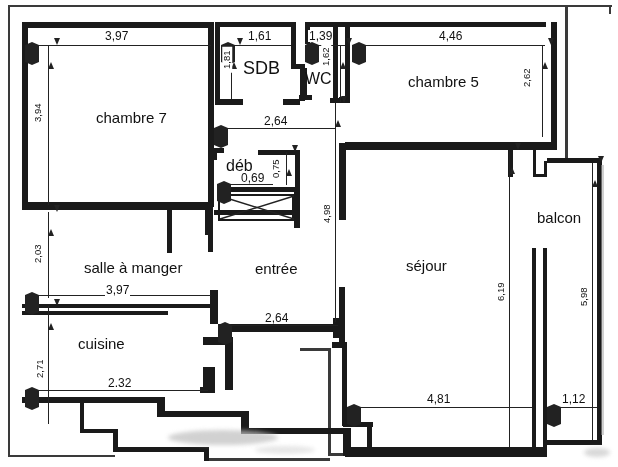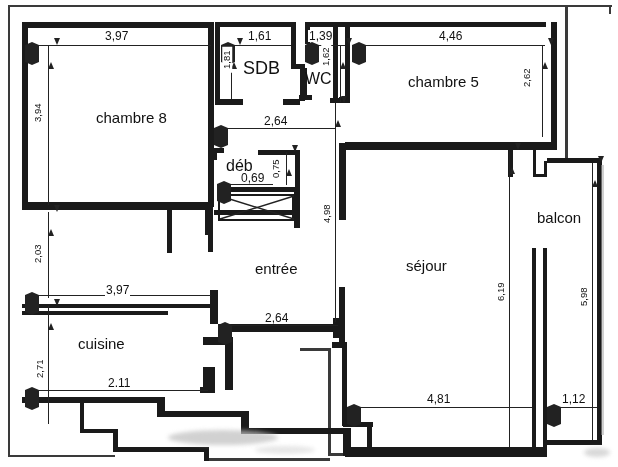--- a/index.html
+++ b/index.html
@@ -132,39 +132,40 @@
   <div class="dimv" style="left:286px;top:152px;width:1px;height:33px"></div>
   <div class="dimv" style="left:335px;top:103px;width:1px;height:219px"></div>
   <div class="dimv" style="left:509px;top:150px;width:1px;height:297px"></div>
   <div class="dimv" style="left:592px;top:163px;width:1px;height:277px"></div>
   <div class="dimh" style="left:25px;top:295px;width:186px;height:1px"></div>
   <div class="dimh" style="left:218px;top:325px;width:120px;height:1px"></div>
   <div class="dimh" style="left:25px;top:390px;width:183px;height:1px"></div>
   <div class="dimh" style="left:347px;top:407px;width:185px;height:1px"></div>
   <div class="dimh" style="left:547px;top:407px;width:50px;height:1px"></div>
 
-  <div class="rl" style="left:96px;top:110px">chambre 8</div>
+  <div class="rl" style="left:96px;top:110px">chambre 7</div>
   <div class="rl" style="left:243px;top:59px;font-size:18px">SDB</div>
   <div class="rl" style="left:305px;top:71px;font-size:16px">WC</div>
   <div class="rl" style="left:408px;top:74px">chambre 5</div>
   <div class="rl" style="left:226px;top:158px;font-size:16px">déb</div>
+  <div class="rl" style="left:84px;top:260px">salle à manger</div>
   <div class="rl" style="left:255px;top:261px">entrée</div>
   <div class="rl" style="left:406px;top:258px">séjour</div>
   <div class="rl" style="left:537px;top:210px">balcon</div>
   <div class="rl" style="left:78px;top:336px">cuisine</div>
 
   <div class="dl" style="left:104px;top:30px">3,97</div>
   <div class="dl" style="left:247px;top:30px">1,61</div>
   <div class="dl" style="left:308px;top:30px">1,39</div>
   <div class="dl" style="left:438px;top:30px">4,46</div>
   <div class="dl" style="left:263px;top:115px">2,64</div>
   <div class="dl" style="left:240px;top:172px">0,69</div>
   <div class="dl" style="left:105px;top:284px">3,97</div>
   <div class="dl" style="left:264px;top:312px">2,64</div>
-  <div class="dl" style="left:107px;top:377px">2.11</div>
+  <div class="dl" style="left:107px;top:377px">2.32</div>
   <div class="dl" style="left:426px;top:393px">4,81</div>
   <div class="dl" style="left:561px;top:393px">1,12</div>
 
   <div class="dlv" style="left:214px;top:55px">1,81</div>
   <div class="dlv" style="left:313px;top:52px">1,62</div>
   <div class="dlv" style="left:514px;top:73px">2,62</div>
   <div class="dlv" style="left:25px;top:108px">3,94</div>
   <div class="dlv" style="left:25px;top:249px">2,03</div>
   <div class="dlv" style="left:27px;top:364px">2,71</div>
   <div class="dlv" style="left:263px;top:164px">0,75</div>

